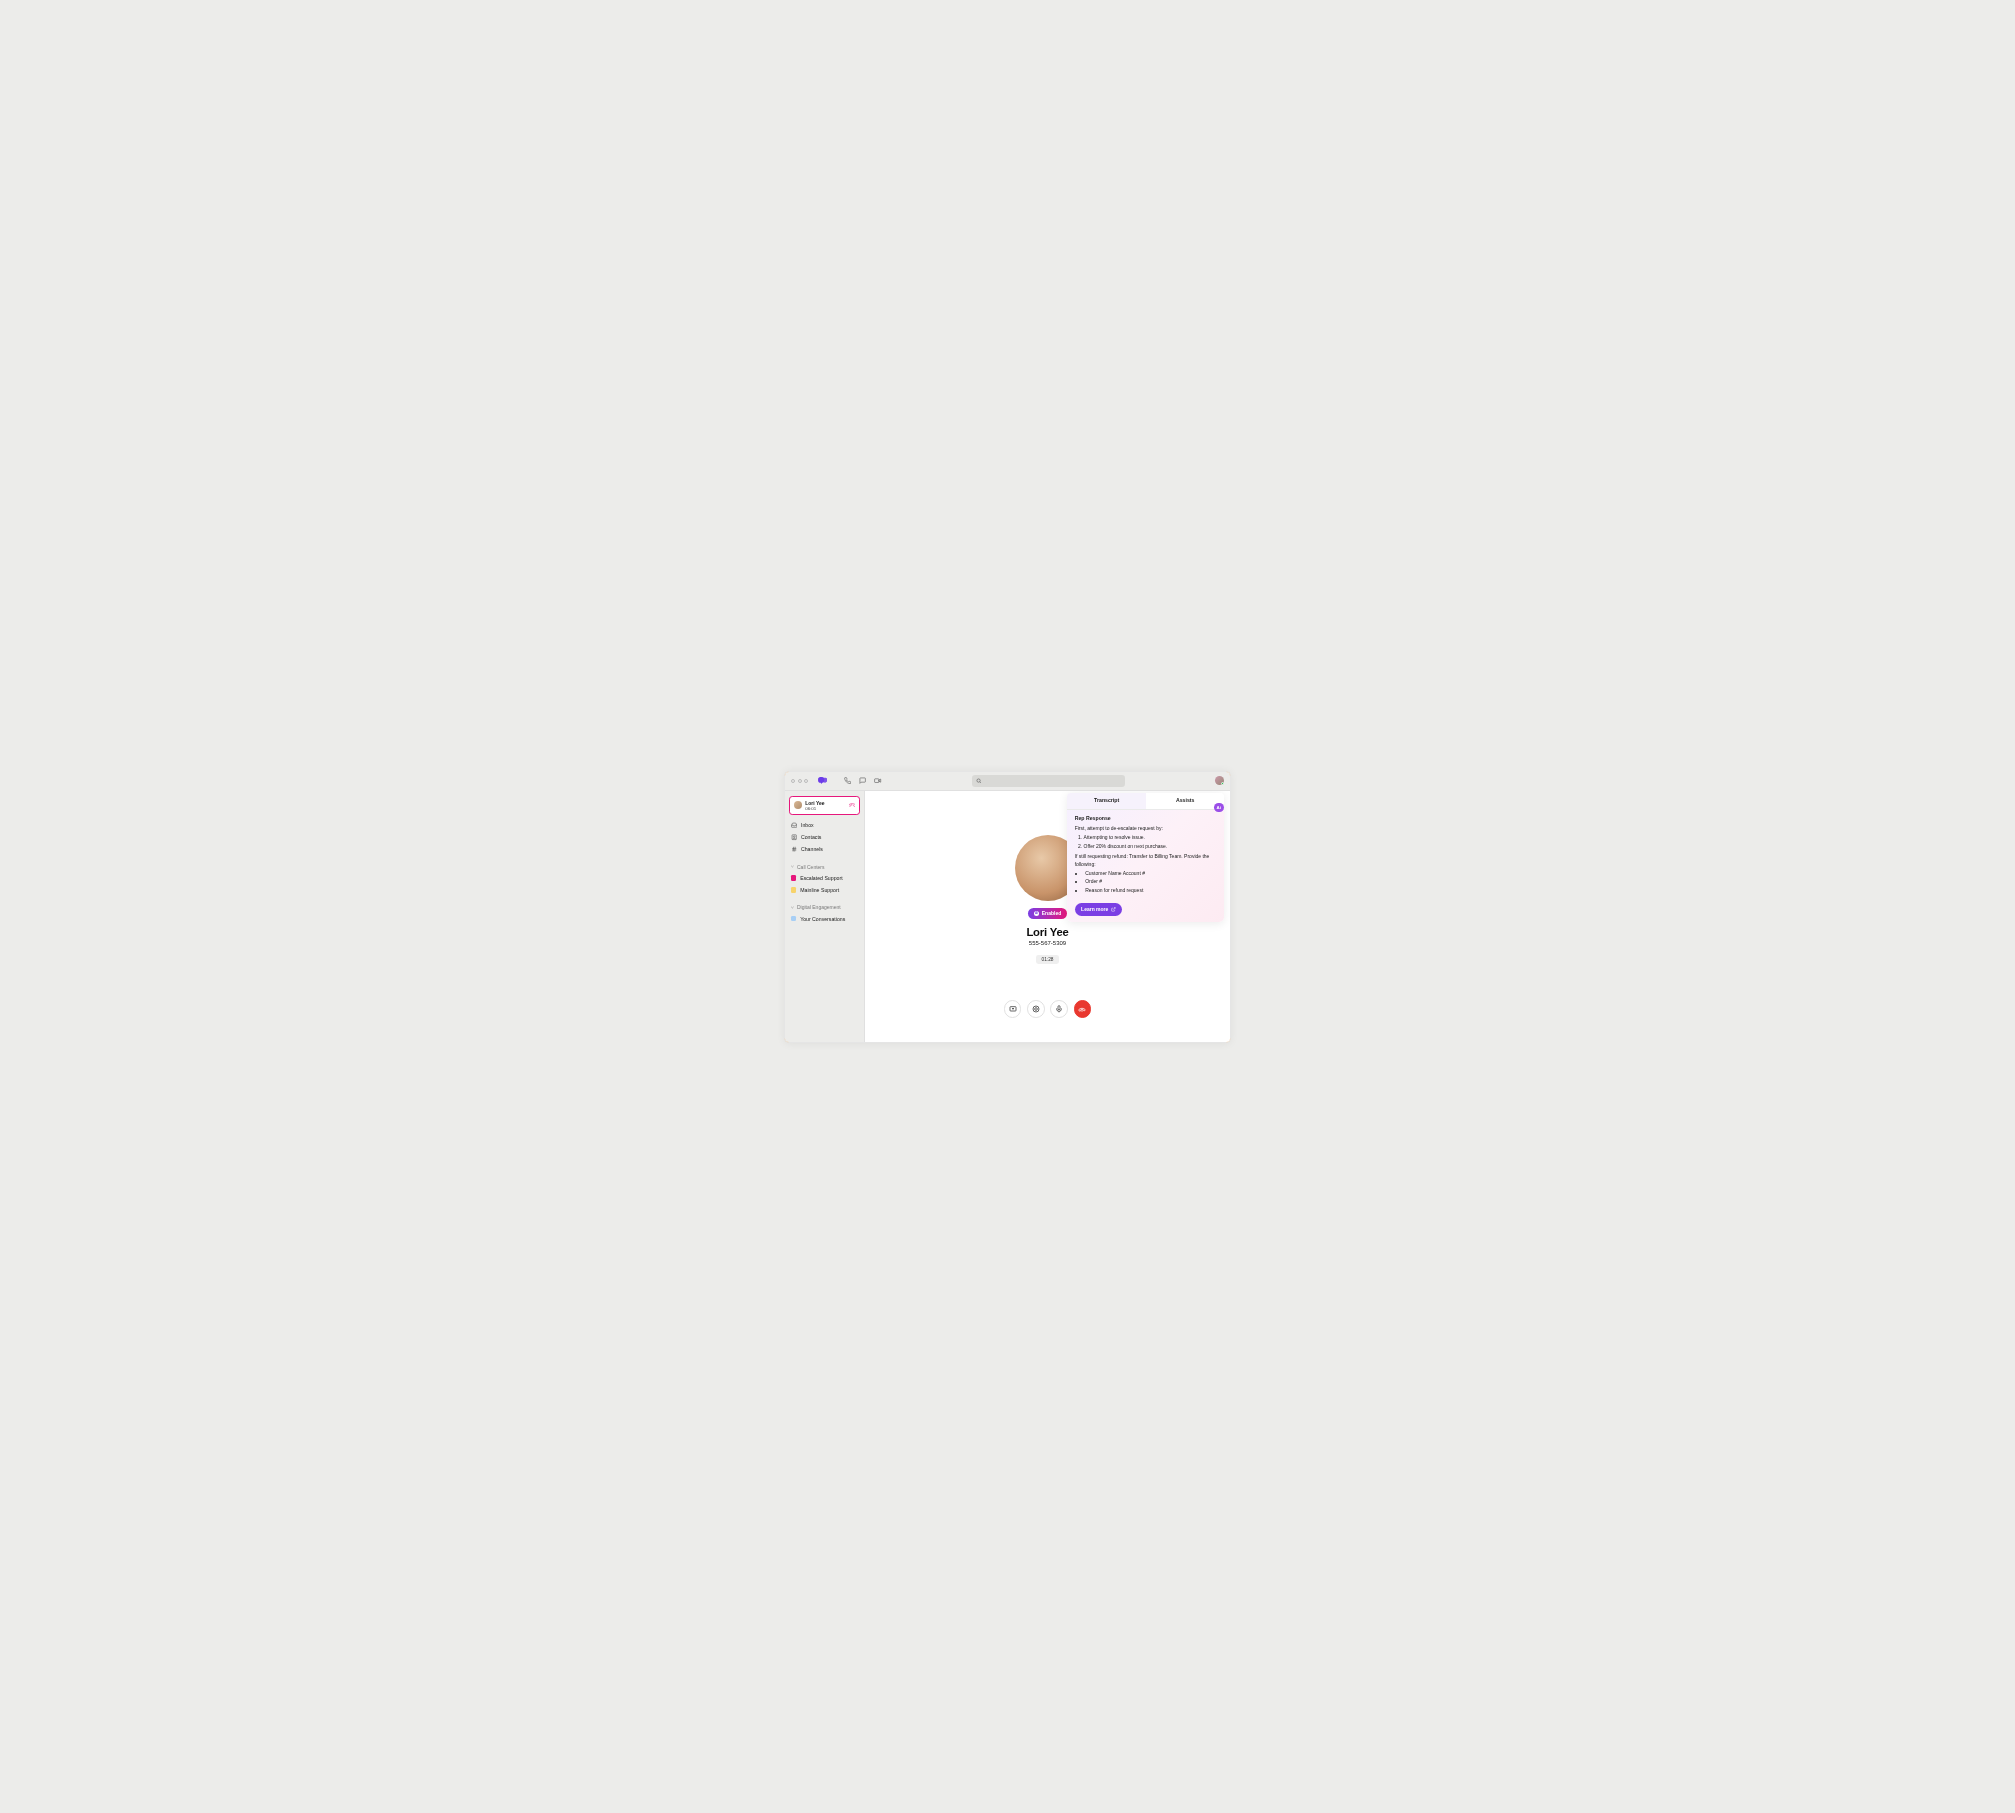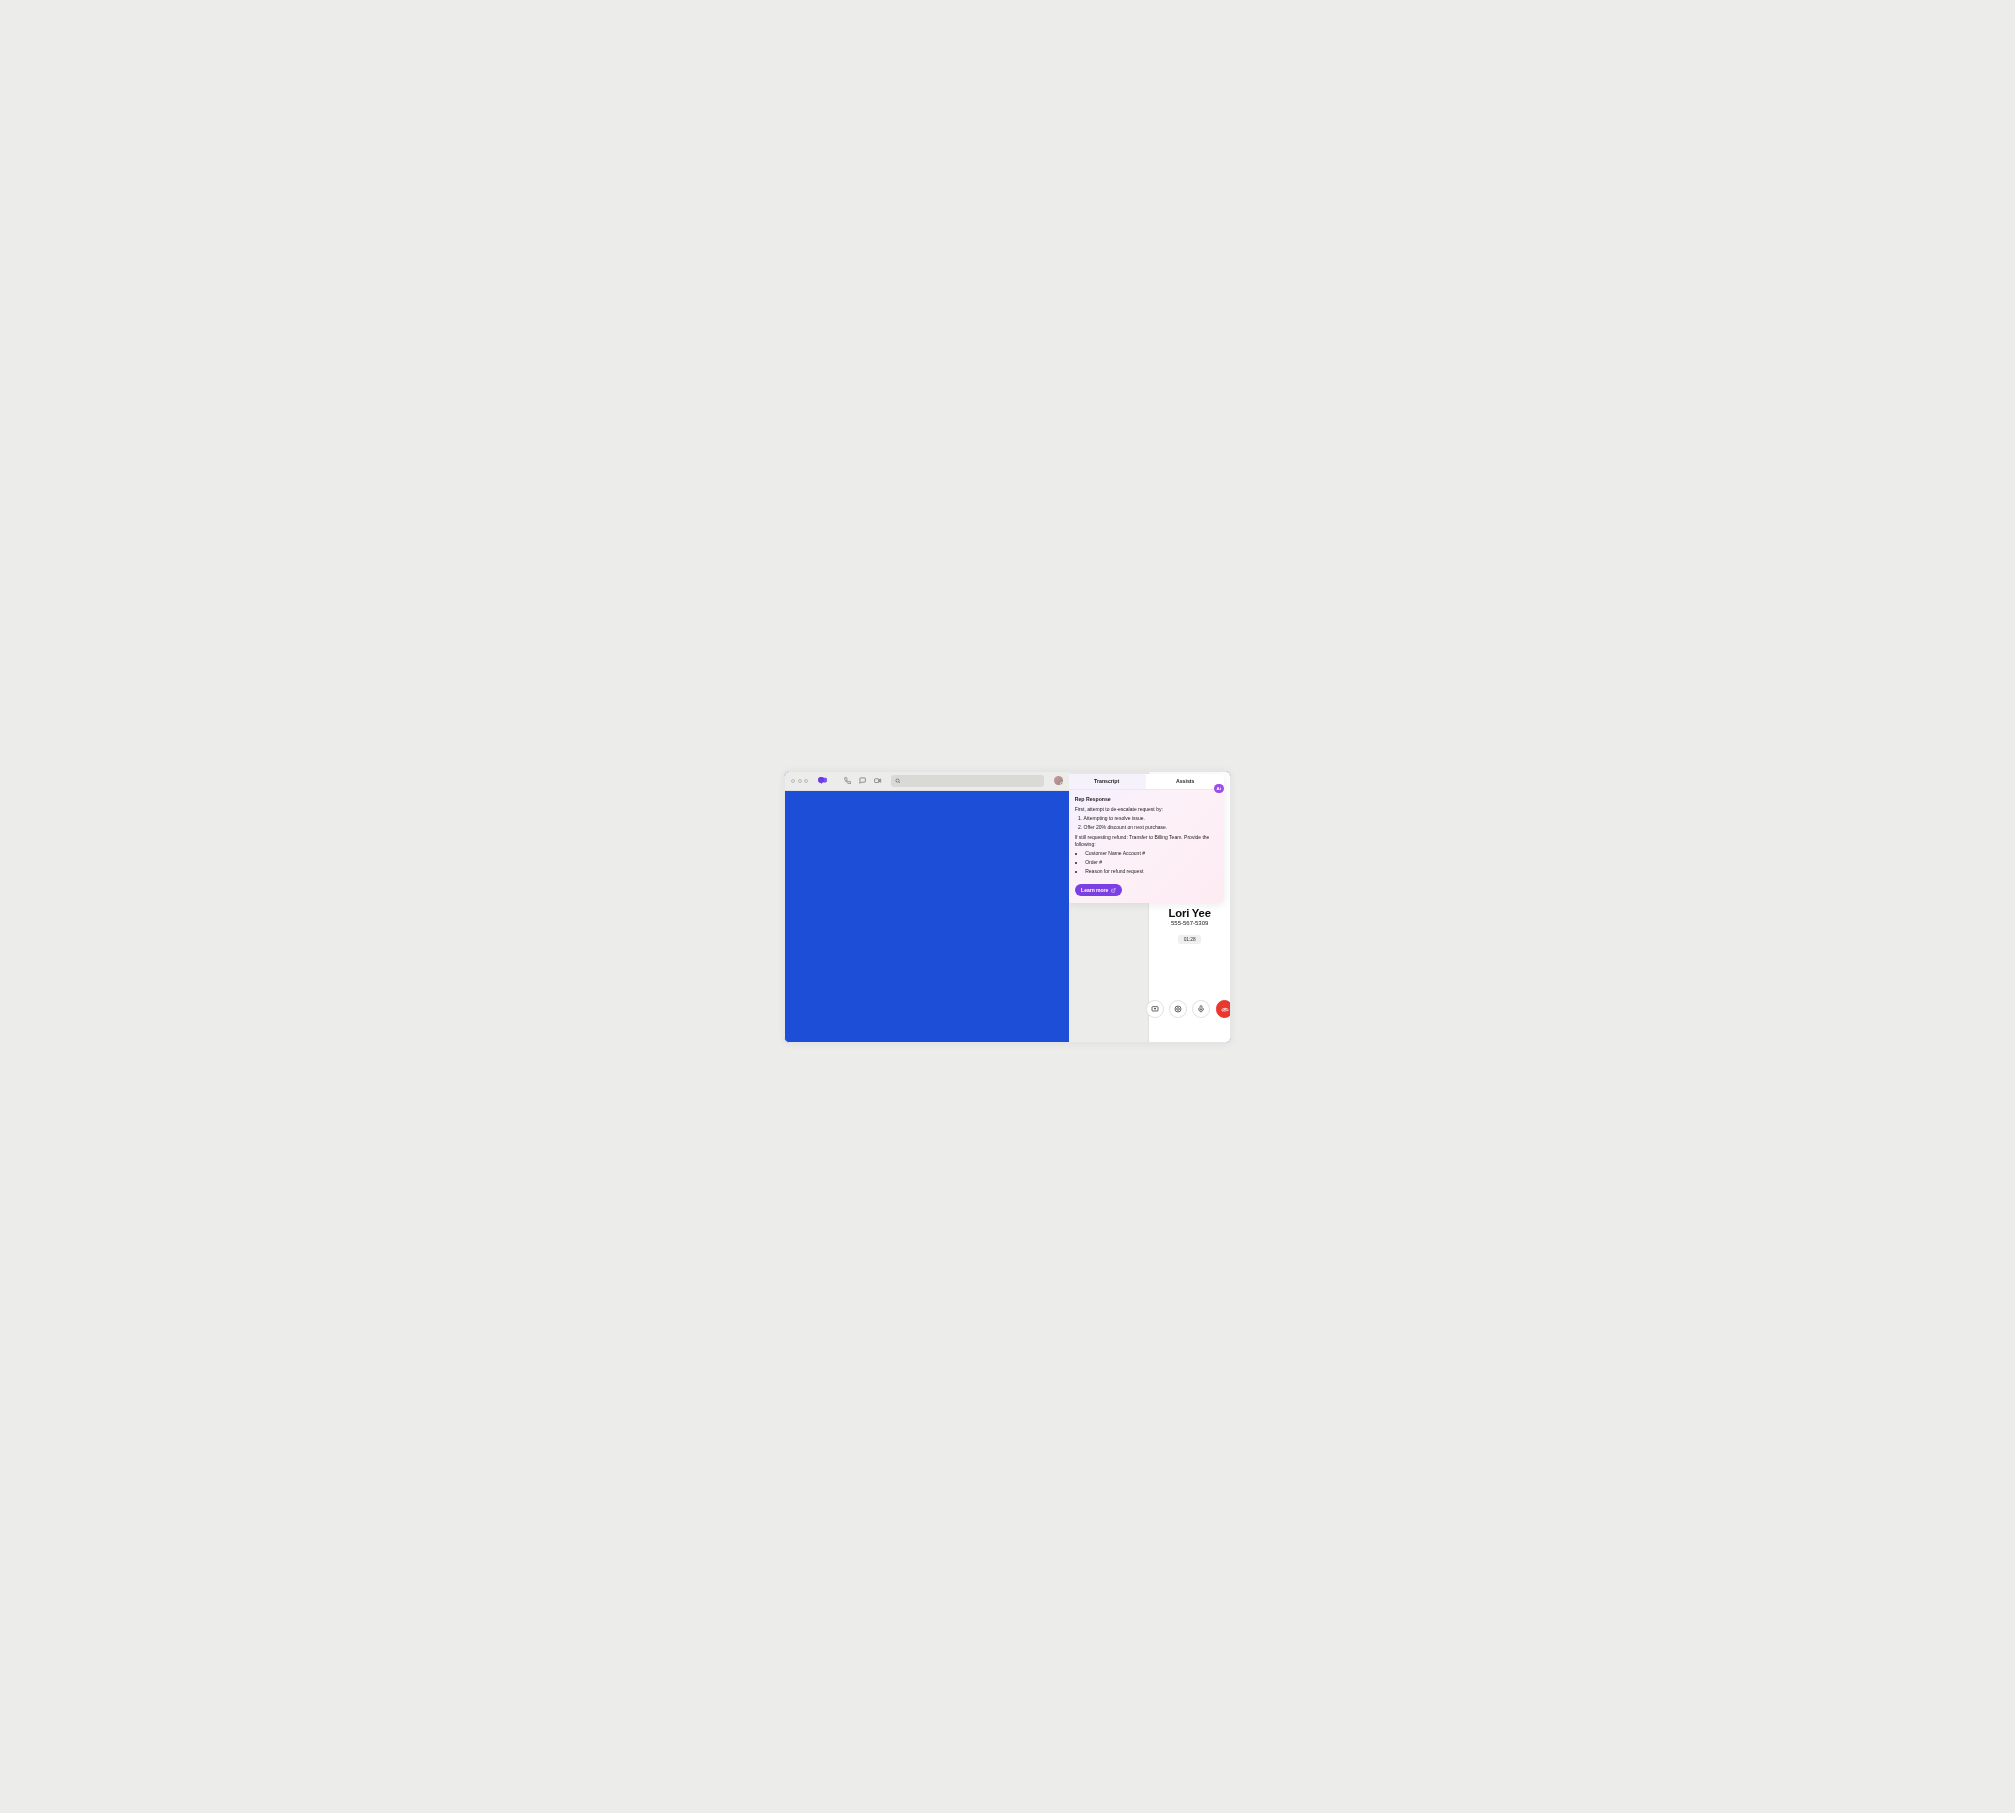--- a/index.html
+++ b/index.html
@@ -1,17 +1,17 @@
 <!DOCTYPE html>
 <html style="font-size:6.4px"><head>
 <meta charset="utf-8">
 <style>
 * { box-sizing: border-box; margin: 0; padding: 0; }
 body { font-family: -apple-system, BlinkMacSystemFont, "Segoe UI", Helvetica, Arial, sans-serif; background: #ECECEA; display: flex; align-items: center; justify-content: center; min-height: 100vh; padding: 16px; }
-.app-window { width: 447px; height: 272px; background: #1d4ed8; border-radius: 4.8px; overflow: hidden; box-shadow: 0 0.8px 8px rgba(0,0,0,0.06); display: flex; flex-direction: row; border: 0.4px solid #E5E5E5; position: relative; }
+.app-window { width: 447px; height: 272px; background: #fdba74; border-radius: 4.8px; overflow: hidden; box-shadow: 0 0.8px 8px rgba(0,0,0,0.06); display: flex; flex-direction: column; border: 0.4px solid #E5E5E5; position: relative; }
 .titlebar { height: 19.3px; background: #ECECEA; display: flex; align-items: center; padding: 0 6.4px; gap: 9.7px; border-bottom: 0.4px solid #E0E0E0; }
 .traffic-dots { display: flex; gap: 2.4px; }
 .traffic-dot { width: 4px; height: 4px; border-radius: 50%; border: 0.4px solid #BBB; background: #ECECEA; }
 .logo { width: 8.9px; height: 7.3px; }
 .titlebar-icons { display: flex; gap: 8px; margin-left: 7.3px; }
 .titlebar-icon { width: 7.3px; height: 7.3px; color: #555; cursor: pointer; }
 .search-wrap { flex: 1; display: flex; justify-content: center; }
 .search-bar { width: 153px; height: 12px; background: #D9D9D6; border-radius: 3.2px; display: flex; align-items: center; padding: 0 4px; }
 .search-bar svg { width: 5.6px; height: 5.6px; color: #555; }
 .avatar-wrap { position: relative; }

